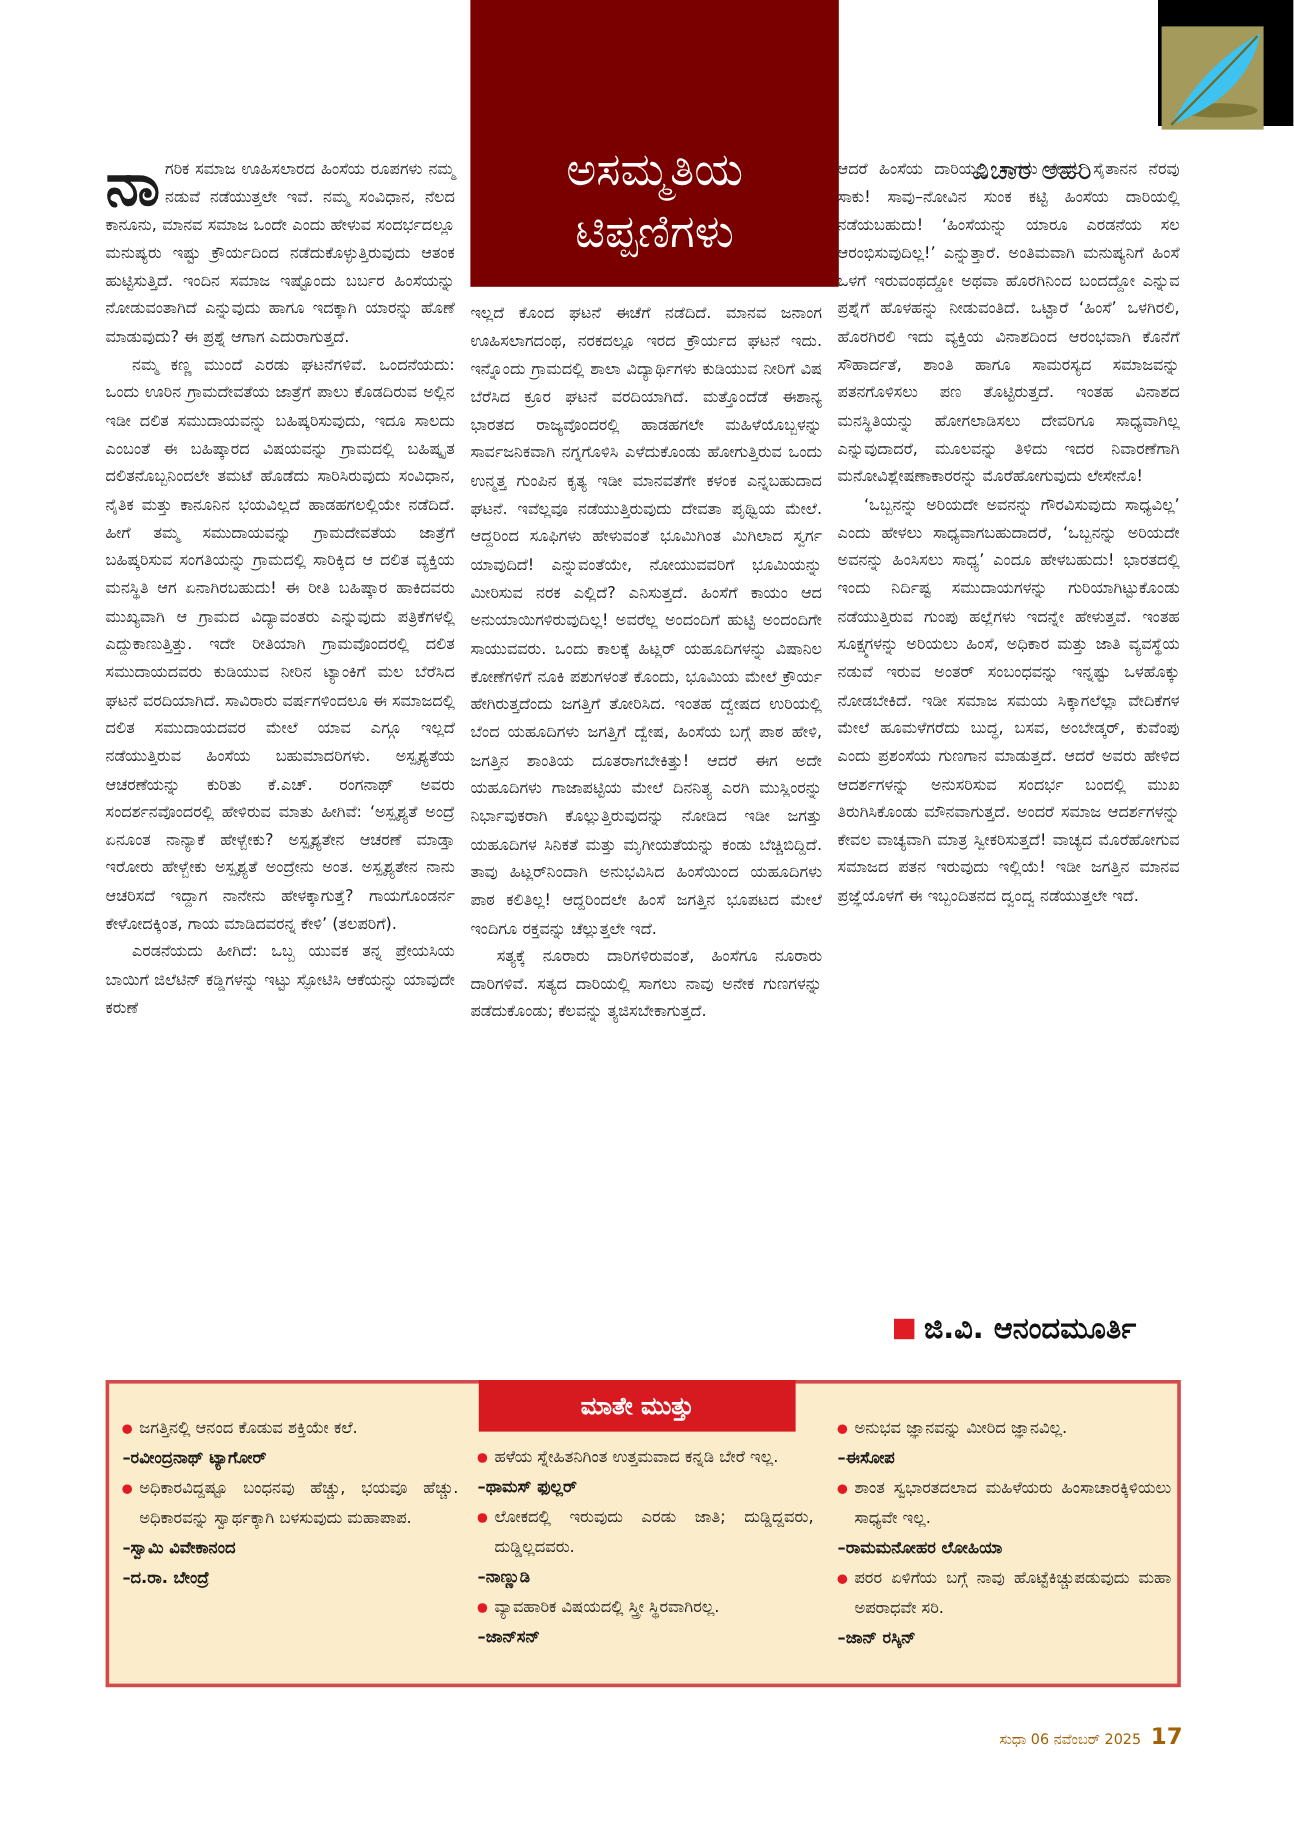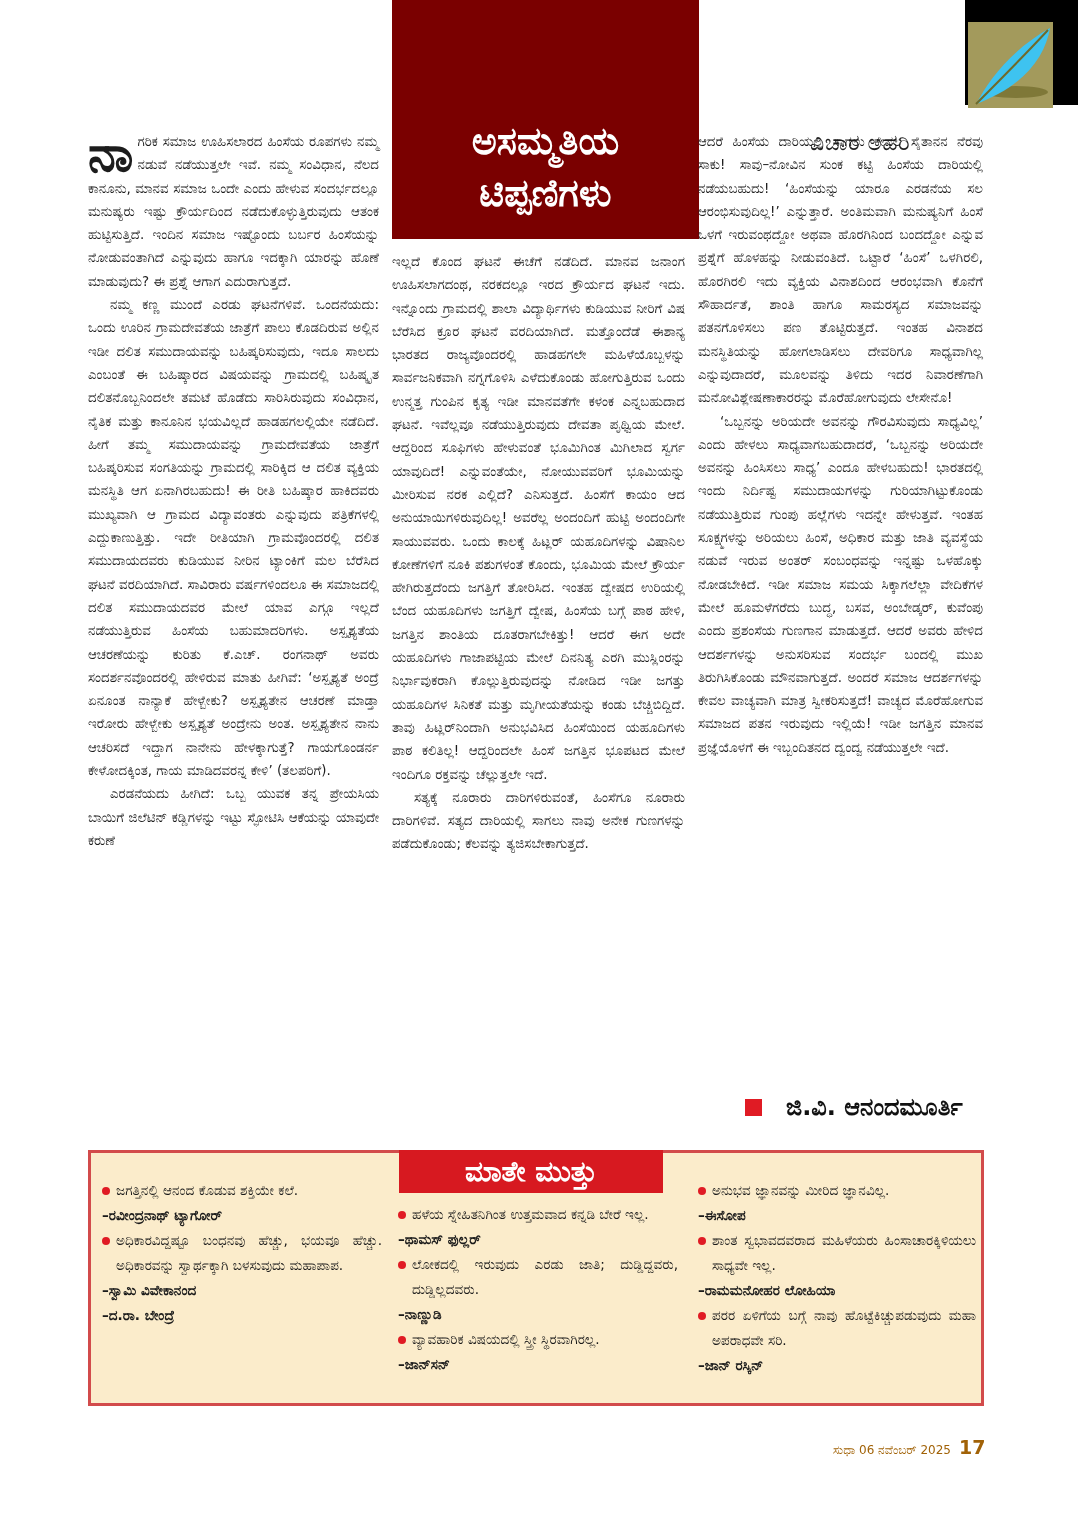--- a/index.html
+++ b/index.html
@@ -5,37 +5,37 @@
   * { box-sizing: border-box; margin: 0; padding: 0; }
   html, body { width: 1078px; height: 1525px; background: #ffffff; overflow: hidden; }
   body { position: relative; font-family: "DejaVu Sans", sans-serif; color: #1a1a1a; }
 
   .corner-black { position: absolute; left: 965px; top: 0; width: 113px; height: 105px; background: #000; }
   .feather-box { position: absolute; left: 968px; top: 22px; width: 85px; height: 86px; background: #a39a5c; }
   .feather-box svg { width: 100%; height: 100%; display: block; }
   .section-label { position: absolute; left: 810px; top: 82px; font-size: 22px; color: #222; letter-spacing: 0.5px; margin-top: 48px; }
 
   .title-block { position: absolute; left: 392px; top: 0; width: 307px; height: 239px; background: #7a0000; display: flex; flex-direction: column; justify-content: flex-end; align-items: center; padding-bottom: 20px; }
-  .title-block .t { color: #fff; font-size: 38px; line-height: 52px; font-weight: bold; text-align: center; }
+  .title-block .t { color: #fff; font-size: 38px; line-height: 52px; font-weight: normal; text-align: center; }
 
   .col { position: absolute; font-size: 13.4px; line-height: 23.3px; text-align: justify; color: #1c1c1c; }
   .col p { margin: 0; }
   .col p.indent { text-indent: 22px; }
   .col1 { left: 88px; top: 130px; width: 291px; }
   .col2 { left: 392px; top: 250px; width: 293px; }
   .col3 { left: 698px; top: 130px; width: 285px; }
 
   .dropcap { float: left; font-size: 50px; line-height: 44px; font-weight: bold; margin-right: 4px; margin-top: 2px; font-family: "DejaVu Serif", serif; }
 
-  .byline { position: absolute; left: 745px; top: 1093px; display: flex; align-items: center; gap: 24px; }
+  .byline { position: absolute; left: 745px; top: 1093px; display: flex; align-items: center; gap: 8px; }
   .byline .sq { width: 17px; height: 17px; background: #e01b24; }
   .byline .name { font-size: 24px; font-weight: bold; color: #111; }
 
   .quote-box { position: absolute; left: 88px; top: 1150px; width: 896px; height: 256px; background: #fbeccb; border: 3px solid #d24b4b; }
-  .qb-title { position: absolute; left: 399px; top: 1150px; width: 264px; height: 43px; background: #d71920; color: #fff; font-size: 28px; font-weight: bold; text-align: center; line-height: 43px; }
+  .qb-title { position: absolute; left: 399px; top: 1150px; width: 264px; height: 43px; background: #d71920; color: #fff; font-size: 20px; font-weight: bold; text-align: center; line-height: 43px; }
 
   .qcol { position: absolute; font-size: 13.6px; line-height: 25px; color: #1a1a1a; }
   .qcol1 { left: 102px; top: 1178px; width: 280px; }
   .qcol2 { left: 398px; top: 1202px; width: 280px; }
   .qcol3 { left: 698px; top: 1178px; width: 278px; }
   .q { position: relative; padding-left: 14px; text-align: justify; }
   .q::before { content: ""; position: absolute; left: 0; top: 9px; width: 8px; height: 8px; border-radius: 50%; background: #e01b24; }
   .attr { text-align: left; font-weight: bold; }
 
   .footer { position: absolute; left: 833px; top: 1436px; display: flex; align-items: baseline; gap: 8px; font-size: 12px; color: #a16207; }
@@ -99,21 +99,21 @@
   <div class="attr">–ಥಾಮಸ್ ಫುಲ್ಲರ್</div>
   <div class="q">ಲೋಕದಲ್ಲಿ ಇರುವುದು ಎರಡು ಜಾತಿ; ದುಡ್ಡಿದ್ದವರು, ದುಡ್ಡಿಲ್ಲದವರು.</div>
   <div class="attr">–ನಾಣ್ಣುಡಿ</div>
   <div class="q">ವ್ಯಾವಹಾರಿಕ ವಿಷಯದಲ್ಲಿ ಸ್ತ್ರೀ ಸ್ಥಿರವಾಗಿರಲ್ಲ.</div>
   <div class="attr">–ಜಾನ್‌ಸನ್</div>
 </div>
 
 <div class="qcol qcol3">
   <div class="q">ಅನುಭವ ಜ್ಞಾನವನ್ನು ಮೀರಿದ ಜ್ಞಾನವಿಲ್ಲ.</div>
   <div class="attr">–ಈಸೋಪ</div>
-  <div class="q">ಶಾಂತ ಸ್ವಭಾವದವರಾದ ಮಹಿಳೆಯರು ಹಿಂಸಾಚಾರಕ್ಕಿಳಿಯಲು ಸಾಧ್ಯವೇ ಇಲ್ಲ.</div>
+  <div class="q">ಶಾಂತ ಸ್ವಭಾರತದಲಾದ ಮಹಿಳೆಯರು ಹಿಂಸಾಚಾರಕ್ಕಿಳಿಯಲು ಸಾಧ್ಯವೇ ಇಲ್ಲ.</div>
   <div class="attr">–ರಾಮಮನೋಹರ ಲೋಹಿಯಾ</div>
   <div class="q">ಪರರ ಏಳಿಗೆಯ ಬಗ್ಗೆ ನಾವು ಹೊಟ್ಟೆಕಿಚ್ಚುಪಡುವುದು ಮಹಾ ಅಪರಾಧವೇ ಸರಿ.</div>
   <div class="attr">–ಜಾನ್ ರಸ್ಕಿನ್</div>
 </div>
 
 <div class="footer">
   <span>ಸುಧಾ 06 ನವೆಂಬರ್ 2025</span>
   <span class="pn">17</span>
 </div>
 

